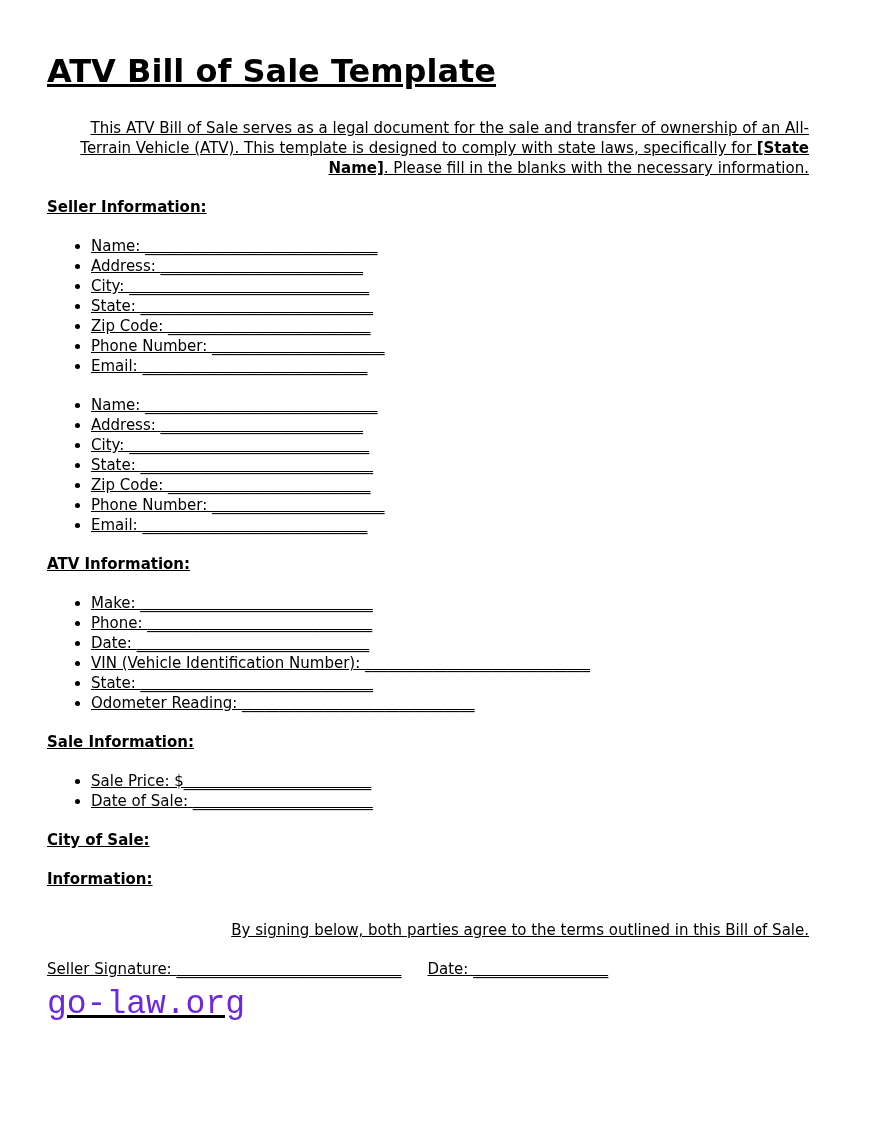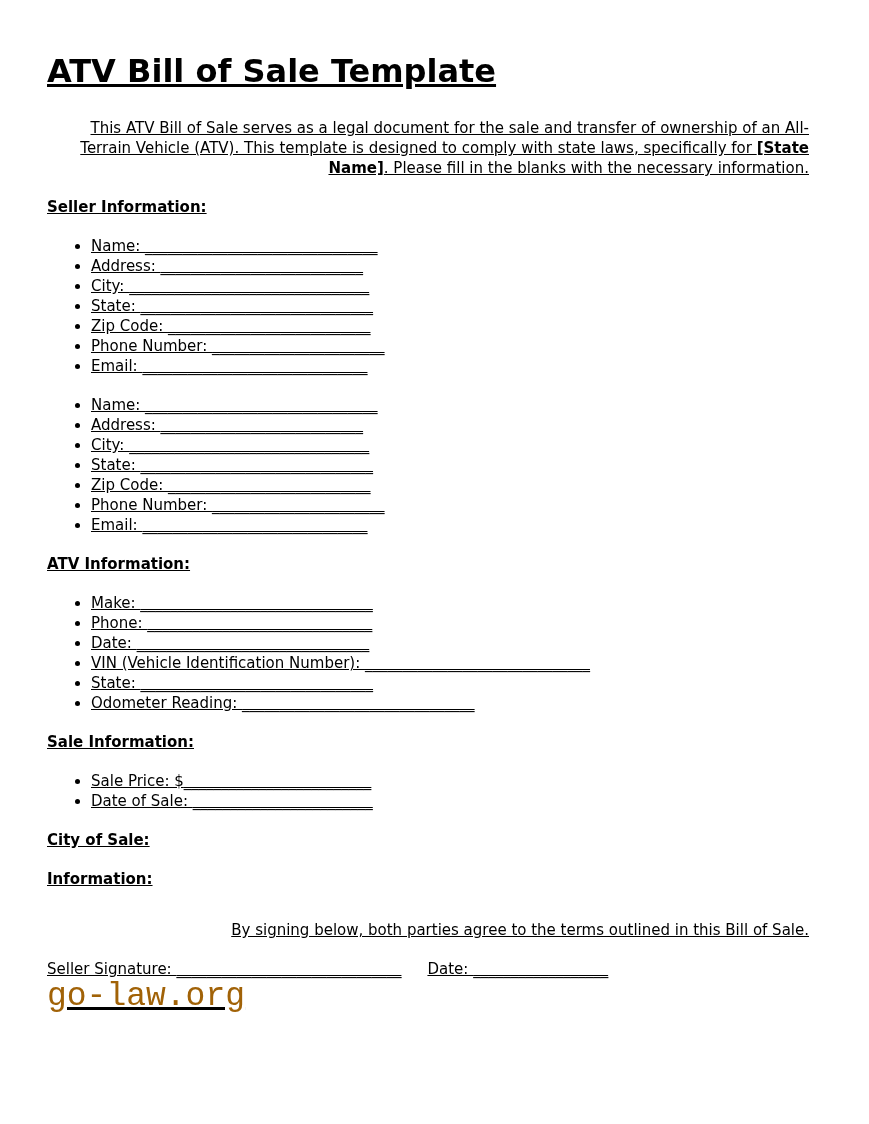--- a/index.html
+++ b/index.html
@@ -48,25 +48,25 @@
   ul.field-list li {
     line-height: 20px;
   }
   .blank-line { white-space: nowrap; }
   .sig-row {
     margin-top: 19px;
     line-height: 20px;
   }
   .sig-date-label { margin-left: 26px; }
   .site-footer {
-    margin-top: 0;
+    margin-top: 8px;
     font-family: "Liberation Mono", "DejaVu Sans Mono", monospace;
     font-size: 33px;
     line-height: 35px;
-    color: #a16207;
+    color: #6d28d9;
   }
 </style>
 </head>
 <body>
 
 <div class="page">
 
   <h1 class="doc-title">ATV Bill of Sale Template</h1>
 
   <p class="body-text intro"><span>This ATV Bill of Sale serves as a legal document for the sale and transfer of ownership of an All-Terrain Vehicle (ATV). This template is designed to comply with state laws, specifically for </span><span class="bold">[State Name]</span><span>. Please fill in the blanks with the necessary information.</span></p>

